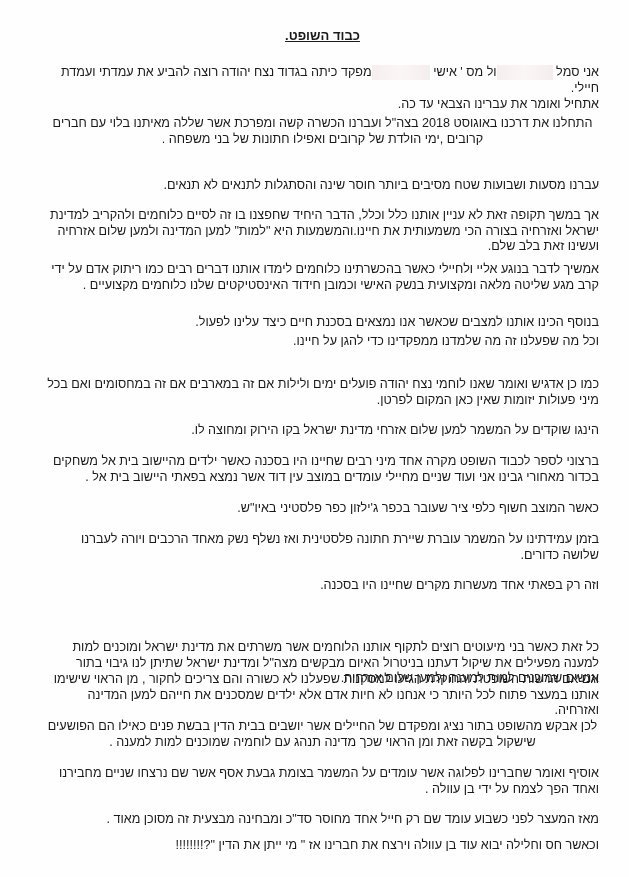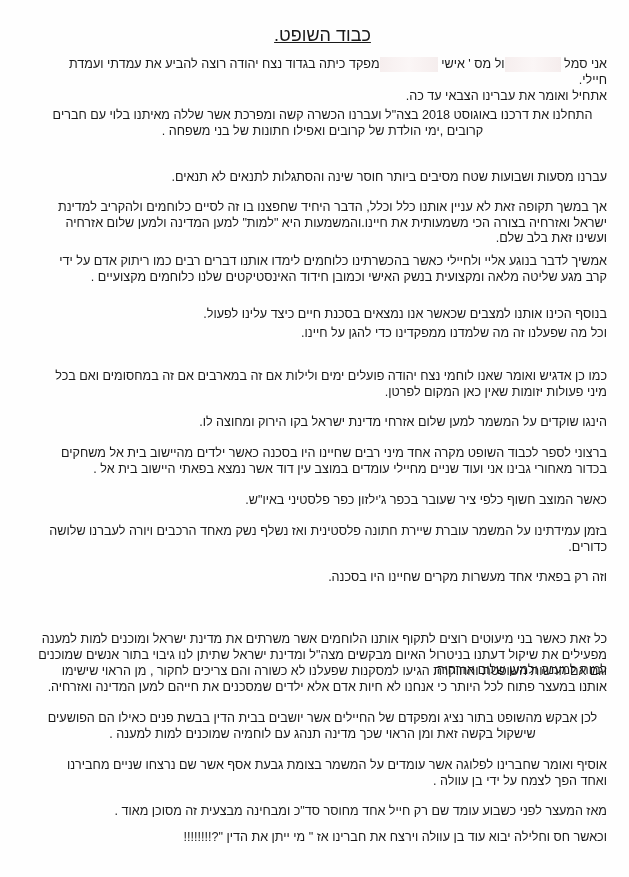--- a/index.html
+++ b/index.html
@@ -12,24 +12,24 @@
       position: absolute; left: 0; top: 0; width: 629px; height: 877px;
       background: #fefefe;
     }
     .content {
       position: absolute; left: 38px; right: 22px; top: 0;
       direction: rtl; text-align: right;
       font-size: 12.6px; line-height: 15.5px;
     }
     .title {
       position: absolute; top: 28px; left: 0; right: 0;
-      text-align: center; font-weight: normal; text-decoration: underline;
-      font-size: 18px;
+      text-align: center; font-weight: bold; text-decoration: underline;
+      font-size: 13px;
     }
-    .para { position: absolute; right: 0; left: 0; margin: 0; }
+    .para { position: absolute; right: 0; left: 0; margin: 8px; }
     .redact {
       display: inline-block; height: 15px; vertical-align: middle;
       background: linear-gradient(90deg, #f6eeee, #fbf6f6, #f5eded);
     }
   </style>
 </head>
 <body>
 
 <div class="page">
   <div class="content">

